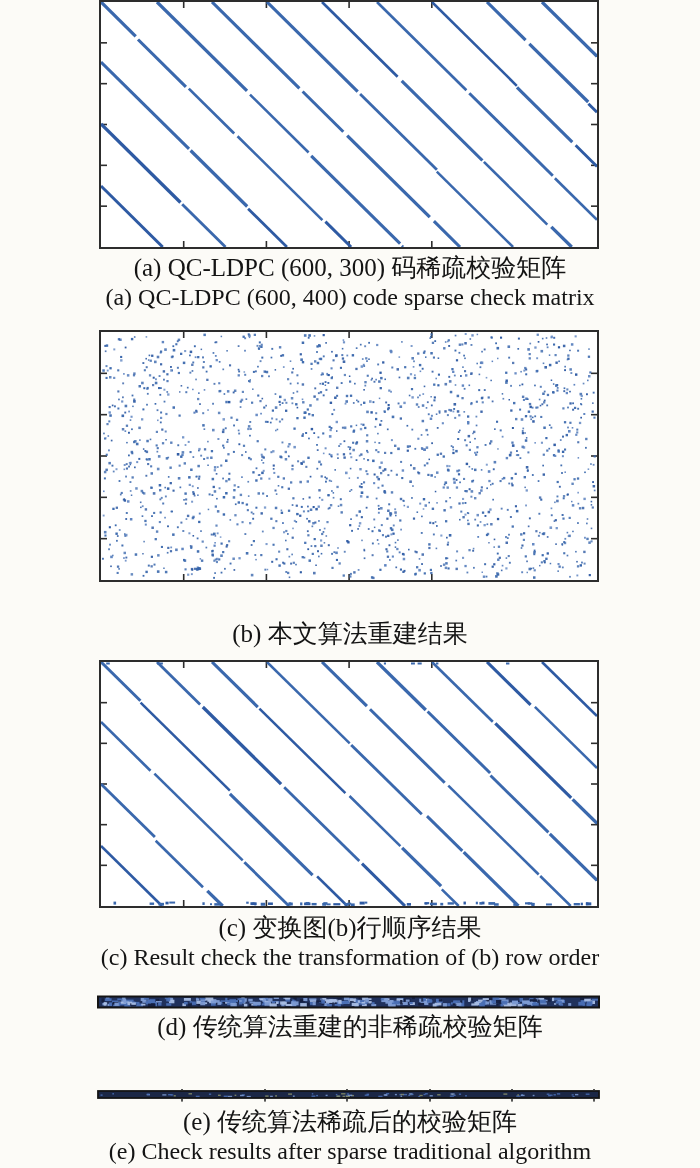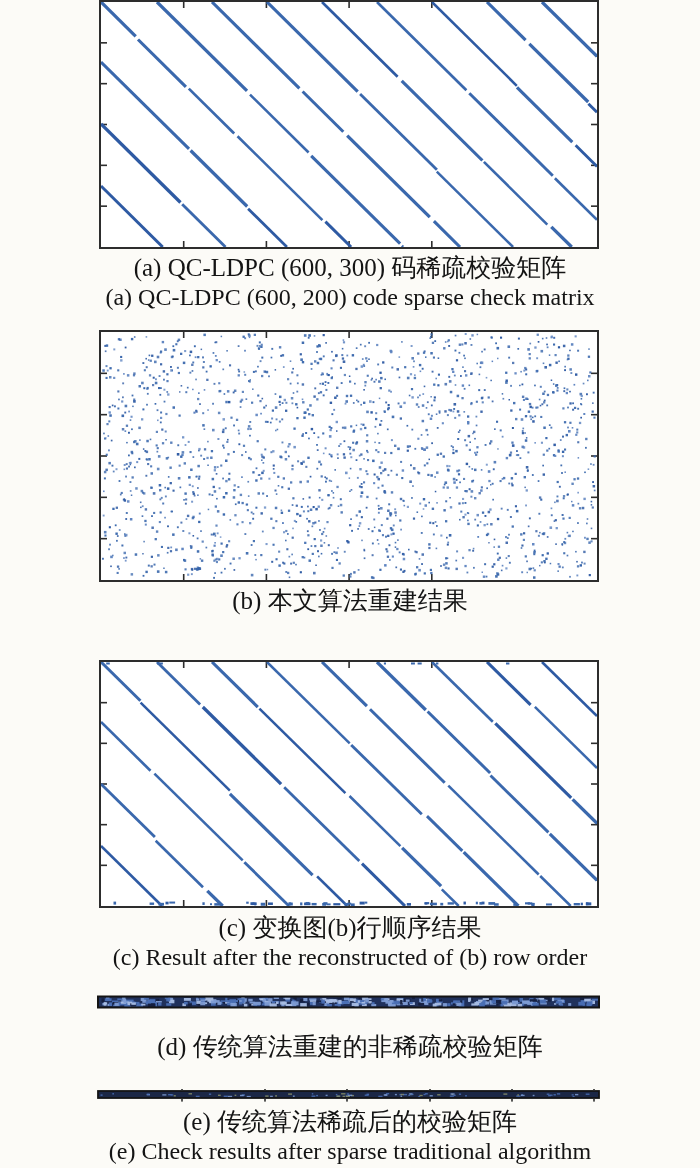--- a/index.html
+++ b/index.html
@@ -13,23 +13,23 @@
   #plot-b{left:99px;top:330px;width:500px;height:252px;}
   #plot-c{left:99px;top:660px;width:500px;height:248px;}
   .strip{position:absolute;box-sizing:border-box;}
   #plot-d{left:97px;top:995px;width:503px;height:14px;}
   #plot-e{left:97px;top:1088px;width:503px;height:16px;}
   .plot svg,.strip svg{display:block;width:100%;height:100%;}
   .caption{position:absolute;left:0;width:700px;text-align:center;color:#141414;}
   .zh{font-size:25px;line-height:30px;white-space:nowrap;}
   .en{font-size:24px;line-height:29px;white-space:nowrap;}
   #cap-a{top:253px;}
-  #cap-b{top:586px;}
+  #cap-b{top:619px;}
   #cap-c{top:913px;}
-  #cap-d{top:1012px;margin-top:20px;}
+  #cap-d{top:1012px;}
   #cap-e{top:1107px;}
 </style>
 </head>
 <body>
 
 <div class="page">
 
   <div class="plot" id="plot-a">
       <svg viewBox="0 0 496 245" preserveAspectRatio="none">
         <rect x="81.9" y="0" width="1.6" height="6" fill="#2d2d2d"></rect>
@@ -83,21 +83,21 @@
         <line x1="0.0" y1="60.0" x2="88.0" y2="146.9" stroke="#3a68ad" stroke-width="3.03"></line>
         <line x1="89.6" y1="148.5" x2="146.2" y2="204.5" stroke="#3a68ad" stroke-width="3.18"></line>
         <line x1="147.1" y1="206.7" x2="185.9" y2="245.0" stroke="#2e5aa3" stroke-width="2.75"></line>
         <line x1="0.0" y1="122.0" x2="79.5" y2="200.5" stroke="#2e5aa3" stroke-width="3.27"></line>
         <line x1="81.2" y1="202.3" x2="124.5" y2="245.0" stroke="#3a68ad" stroke-width="2.81"></line>
         <line x1="0.0" y1="184.0" x2="61.7" y2="245.0" stroke="#2e5aa3" stroke-width="3.00"></line>
       </svg>
     </div>
   <div class="caption" id="cap-a">
     <div class="zh">(a) QC-LDPC (600, 300) 码稀疏校验矩阵</div>
-    <div class="en">(a) QC-LDPC (600, 200) code sparse check matrix</div>
+    <div class="en">(a) QC-LDPC (600, 400) code sparse check matrix</div>
   </div>
 
   <div class="plot" id="plot-b">
       <svg viewBox="0 0 496 248" preserveAspectRatio="none">
         <rect x="81.9" y="0" width="1.6" height="6" fill="#2d2d2d"></rect>
         <rect x="81.9" y="242" width="1.6" height="6" fill="#2d2d2d"></rect>
         <rect x="164.6" y="0" width="1.6" height="6" fill="#2d2d2d"></rect>
         <rect x="164.6" y="242" width="1.6" height="6" fill="#2d2d2d"></rect>
         <rect x="247.3" y="0" width="1.6" height="6" fill="#2d2d2d"></rect>
         <rect x="247.3" y="242" width="1.6" height="6" fill="#2d2d2d"></rect>
@@ -2033,21 +2033,21 @@
         <rect x="310.0" y="0.5" width="3.9" height="2" fill="#3a68ad"></rect>
         <rect x="405.0" y="0.5" width="3.4" height="2" fill="#3a68ad"></rect>
         <rect x="282.9" y="0.5" width="2.1" height="2" fill="#3a68ad"></rect>
         <rect x="5.2" y="0.5" width="3.6" height="2" fill="#3a68ad"></rect>
         <rect x="335.0" y="0.5" width="2.4" height="2" fill="#3a68ad"></rect>
         <rect x="316.6" y="0.5" width="4.1" height="2" fill="#3a68ad"></rect>
       </svg>
     </div>
   <div class="caption" id="cap-c">
     <div class="zh">(c) 变换图(b)行顺序结果</div>
-    <div class="en">(c) Result after the reconstructed of (b) row order</div>
+    <div class="en">(c) Result check the transformation of (b) row order</div>
   </div>
 
   <div class="strip" id="plot-d">
       <svg viewBox="0 0 503 14" preserveAspectRatio="none">
         <rect x="1" y="1.5" width="501" height="11" fill="#20315c"></rect>
         <rect x="414.1" y="7.2" width="2.3" height="2.5" fill="#141f3f" opacity="0.95"></rect>
         <rect x="39.1" y="8.5" width="6.9" height="3.2" fill="#4a6fb4" opacity="0.95"></rect>
         <rect x="362.0" y="6.0" width="4.5" height="3.3" fill="#4a6fb4" opacity="0.95"></rect>
         <rect x="354.0" y="7.3" width="7.1" height="2.2" fill="#4a6fb4" opacity="0.95"></rect>
         <rect x="412.8" y="7.4" width="6.8" height="3.9" fill="#a8bde4" opacity="0.95"></rect>

